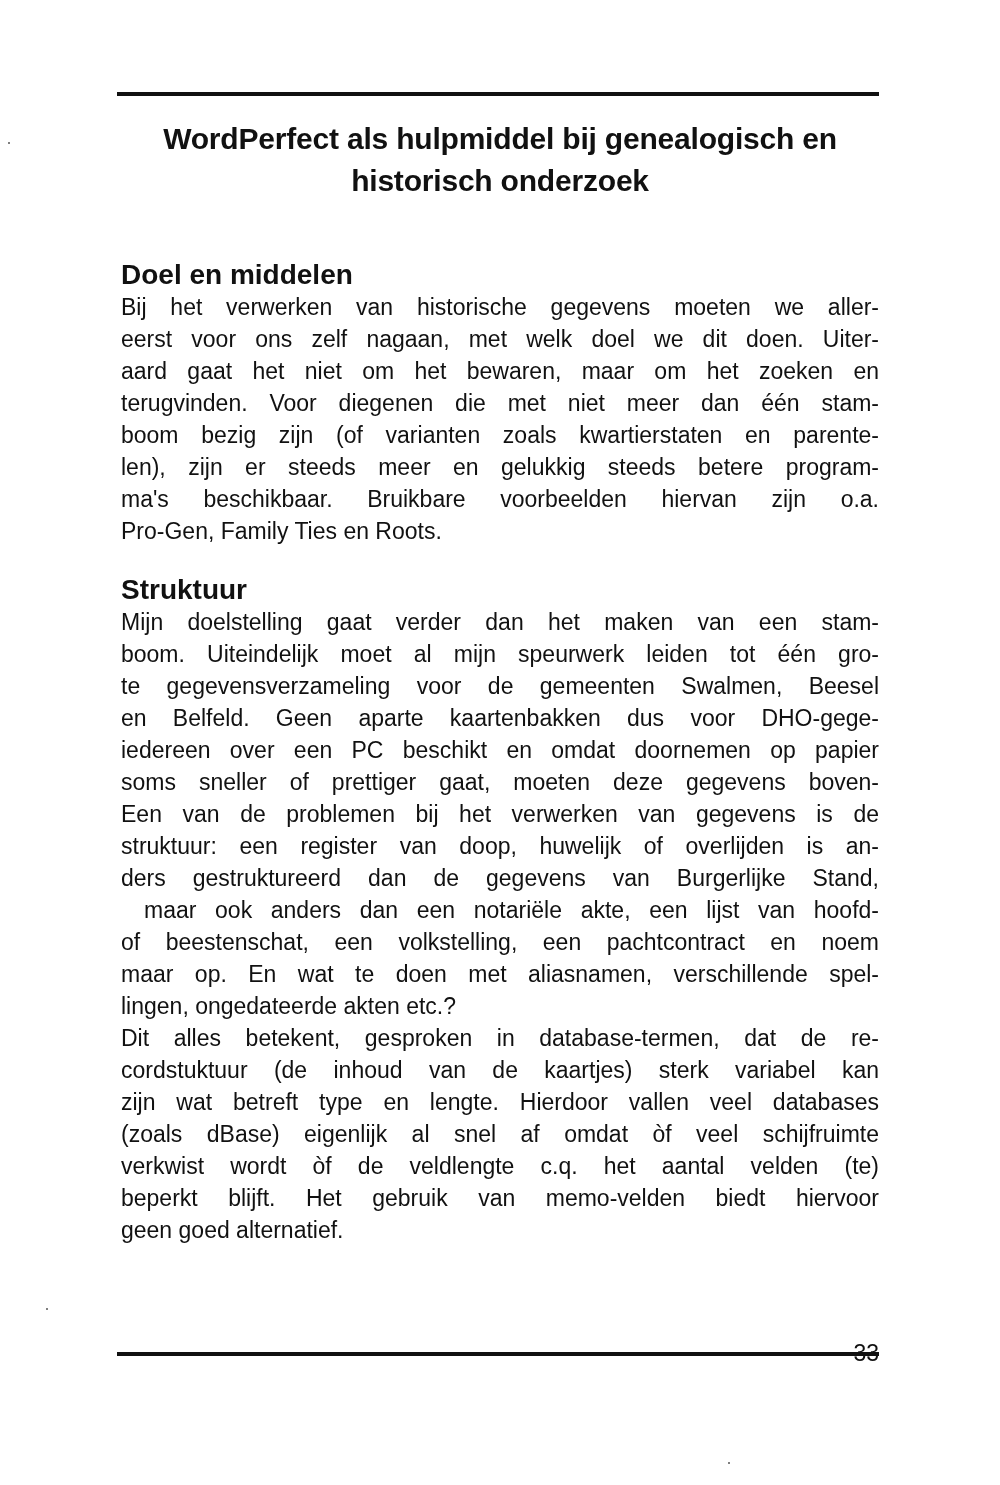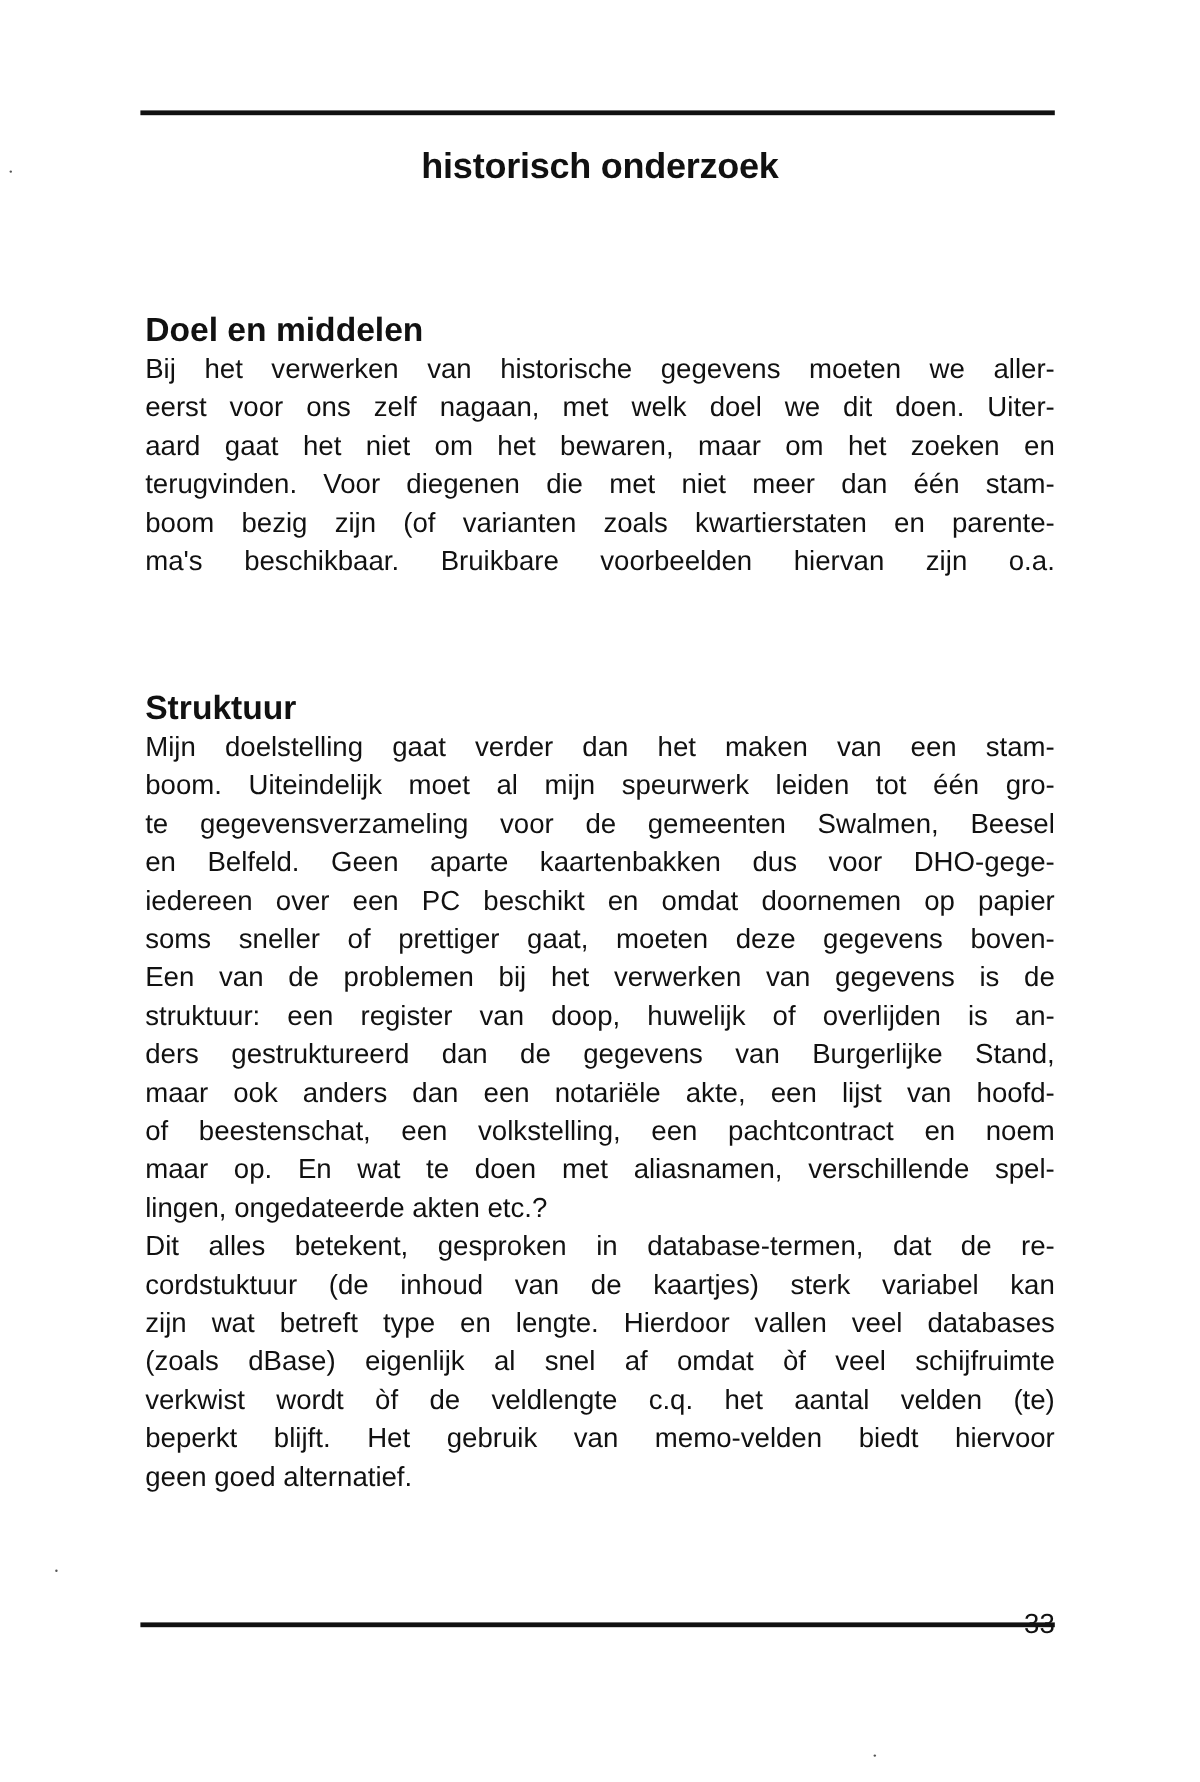--- a/index.html
+++ b/index.html
@@ -76,45 +76,48 @@
       background: #555;
       border-radius: 1px;
     }
   </style>
 </head>
 <body>
 
 <div class="rule top"></div>
 
 <div class="title">
+  <div>WordPerfect als hulpmiddel bij genealogisch en</div>
   <div>historisch onderzoek</div>
 </div>
 
 <div class="section" style="top:259px;">
   <div class="heading">Doel en middelen</div>
   <div class="line" style="white-space: normal; word-spacing: 0px; height: 32px; overflow: hidden;">Bij het verwerken van historische gegevens moeten we aller-<span style="display: inline-block; width: 100%; height: 0px;"></span></div>
   <div class="line" style="white-space: normal; word-spacing: 0px; height: 32px; overflow: hidden;">eerst voor ons zelf nagaan, met welk doel we dit doen. Uiter-<span style="display: inline-block; width: 100%; height: 0px;"></span></div>
   <div class="line" style="white-space: normal; word-spacing: 0px; height: 32px; overflow: hidden;">aard gaat het niet om het bewaren, maar om het zoeken en<span style="display: inline-block; width: 100%; height: 0px;"></span></div>
   <div class="line" style="white-space: normal; word-spacing: 0px; height: 32px; overflow: hidden;">terugvinden. Voor diegenen die met niet meer dan één stam-<span style="display: inline-block; width: 100%; height: 0px;"></span></div>
   <div class="line" style="white-space: normal; word-spacing: 0px; height: 32px; overflow: hidden;">boom bezig zijn (of varianten zoals kwartierstaten en parente-<span style="display: inline-block; width: 100%; height: 0px;"></span></div>
+  <div class="line" style="white-space: normal; word-spacing: 0px; height: 32px; overflow: hidden;">len), zijn er steeds meer en gelukkig steeds betere program-<span style="display: inline-block; width: 100%; height: 0px;"></span></div>
   <div class="line" style="white-space: normal; word-spacing: 0px; height: 32px; overflow: hidden;">ma's beschikbaar. Bruikbare voorbeelden hiervan zijn o.a.<span style="display: inline-block; width: 100%; height: 0px;"></span></div>
+  <div class="line last">Pro-Gen, Family Ties en Roots.</div>
 </div>
 
 <div class="section" style="top:574px;">
   <div class="heading">Struktuur</div>
   <div class="line" style="white-space: normal; word-spacing: 0px; height: 32px; overflow: hidden;">Mijn doelstelling gaat verder dan het maken van een stam-<span style="display: inline-block; width: 100%; height: 0px;"></span></div>
   <div class="line" style="white-space: normal; word-spacing: 0px; height: 32px; overflow: hidden;">boom. Uiteindelijk moet al mijn speurwerk leiden tot één gro-<span style="display: inline-block; width: 100%; height: 0px;"></span></div>
   <div class="line" style="white-space: normal; word-spacing: 0px; height: 32px; overflow: hidden;">te gegevensverzameling voor de gemeenten Swalmen, Beesel<span style="display: inline-block; width: 100%; height: 0px;"></span></div>
   <div class="line" style="white-space: normal; word-spacing: 0px; height: 32px; overflow: hidden;">en Belfeld. Geen aparte kaartenbakken dus voor DHO-gege-<span style="display: inline-block; width: 100%; height: 0px;"></span></div>
   <div class="line" style="white-space: normal; word-spacing: 0px; height: 32px; overflow: hidden;">iedereen over een PC beschikt en omdat doornemen op papier<span style="display: inline-block; width: 100%; height: 0px;"></span></div>
   <div class="line" style="white-space: normal; word-spacing: 0px; height: 32px; overflow: hidden;">soms sneller of prettiger gaat, moeten deze gegevens boven-<span style="display: inline-block; width: 100%; height: 0px;"></span></div>
   <div class="line" style="white-space: normal; word-spacing: 0px; height: 32px; overflow: hidden;">Een van de problemen bij het verwerken van gegevens is de<span style="display: inline-block; width: 100%; height: 0px;"></span></div>
   <div class="line" style="white-space: normal; word-spacing: 0px; height: 32px; overflow: hidden;">struktuur: een register van doop, huwelijk of overlijden is an-<span style="display: inline-block; width: 100%; height: 0px;"></span></div>
   <div class="line" style="white-space: normal; word-spacing: 0px; height: 32px; overflow: hidden;">ders gestruktureerd dan de gegevens van Burgerlijke Stand,<span style="display: inline-block; width: 100%; height: 0px;"></span></div>
-  <div class="line" style="white-space: normal; word-spacing: 0px; height: 32px; overflow: hidden;">maar ook anders dan een notariële akte, een lijst van hoofd-<span style="display: inline-block; width: 100%; height: 0px;"></span></div>
+  <div class="line" style="white-space: normal; word-spacing: 0px; height: 32px; overflow: hidden; margin-left: 23px;">maar ook anders dan een notariële akte, een lijst van hoofd-<span style="display: inline-block; width: 100%; height: 0px;"></span></div>
   <div class="line" style="white-space: normal; word-spacing: 0px; height: 32px; overflow: hidden;">of beestenschat, een volkstelling, een pachtcontract en noem<span style="display: inline-block; width: 100%; height: 0px;"></span></div>
   <div class="line" style="white-space: normal; word-spacing: 0px; height: 32px; overflow: hidden;">maar op. En wat te doen met aliasnamen, verschillende spel-<span style="display: inline-block; width: 100%; height: 0px;"></span></div>
   <div class="line last">lingen, ongedateerde akten etc.?</div>
   <div class="line" style="white-space: normal; word-spacing: 0px; height: 32px; overflow: hidden;">Dit alles betekent, gesproken in database-termen, dat de re-<span style="display: inline-block; width: 100%; height: 0px;"></span></div>
   <div class="line" style="white-space: normal; word-spacing: 0px; height: 32px; overflow: hidden;">cordstuktuur (de inhoud van de kaartjes) sterk variabel kan<span style="display: inline-block; width: 100%; height: 0px;"></span></div>
   <div class="line" style="white-space: normal; word-spacing: 0px; height: 32px; overflow: hidden;">zijn wat betreft type en lengte. Hierdoor vallen veel databases<span style="display: inline-block; width: 100%; height: 0px;"></span></div>
   <div class="line" style="white-space: normal; word-spacing: 0px; height: 32px; overflow: hidden;">(zoals dBase) eigenlijk al snel af omdat òf veel schijfruimte<span style="display: inline-block; width: 100%; height: 0px;"></span></div>
   <div class="line" style="white-space: normal; word-spacing: 0px; height: 32px; overflow: hidden;">verkwist wordt òf de veldlengte c.q. het aantal velden (te)<span style="display: inline-block; width: 100%; height: 0px;"></span></div>
   <div class="line" style="white-space: normal; word-spacing: 0px; height: 32px; overflow: hidden;">beperkt blijft. Het gebruik van memo-velden biedt hiervoor<span style="display: inline-block; width: 100%; height: 0px;"></span></div>
   <div class="line last">geen goed alternatief.</div>

